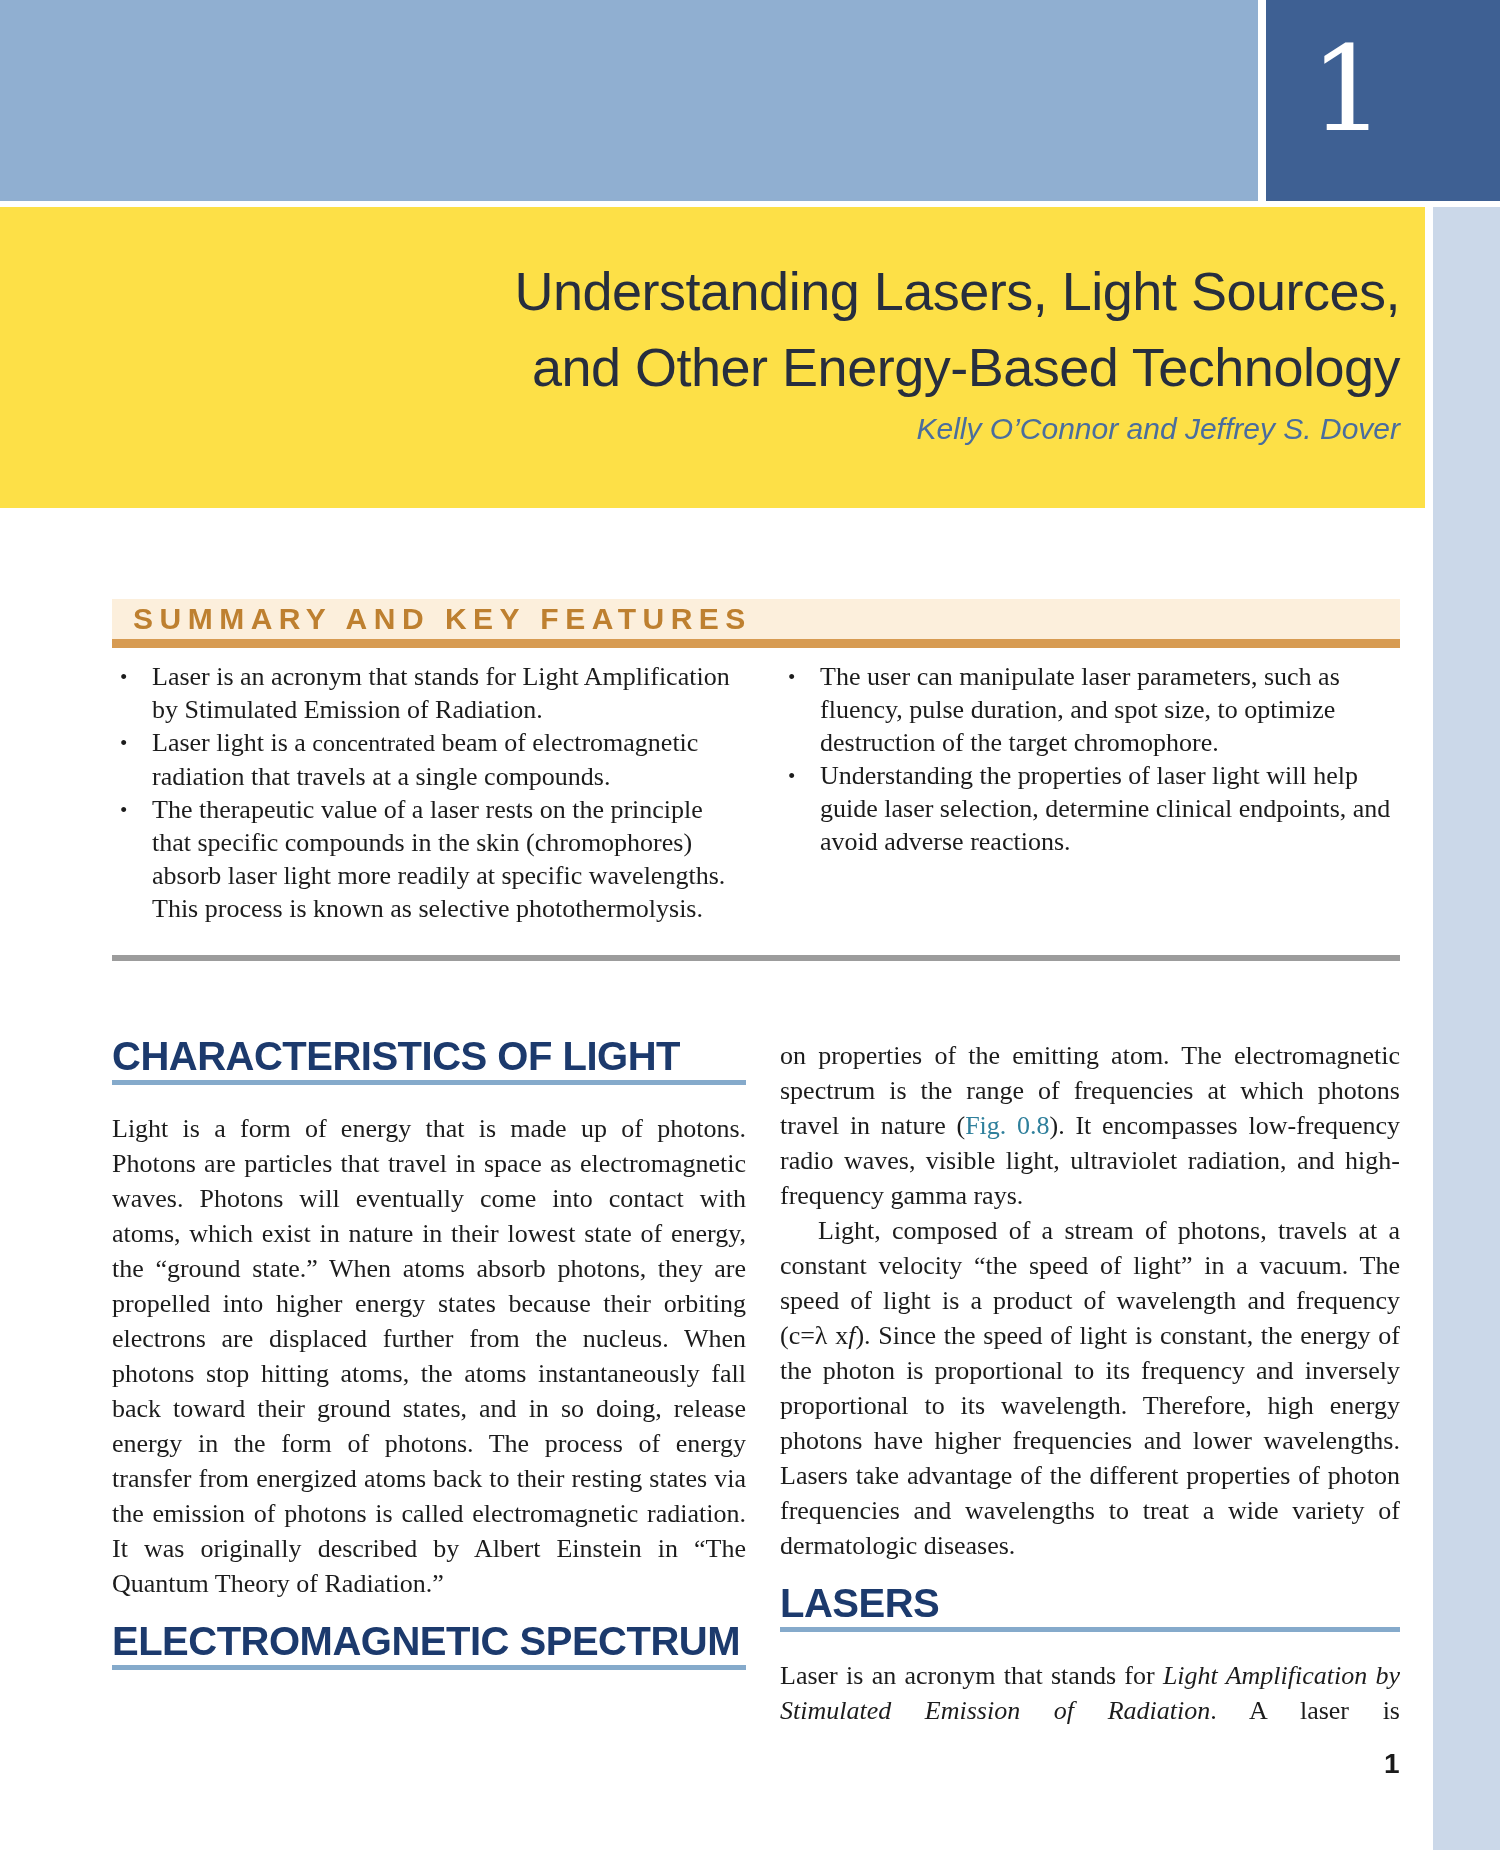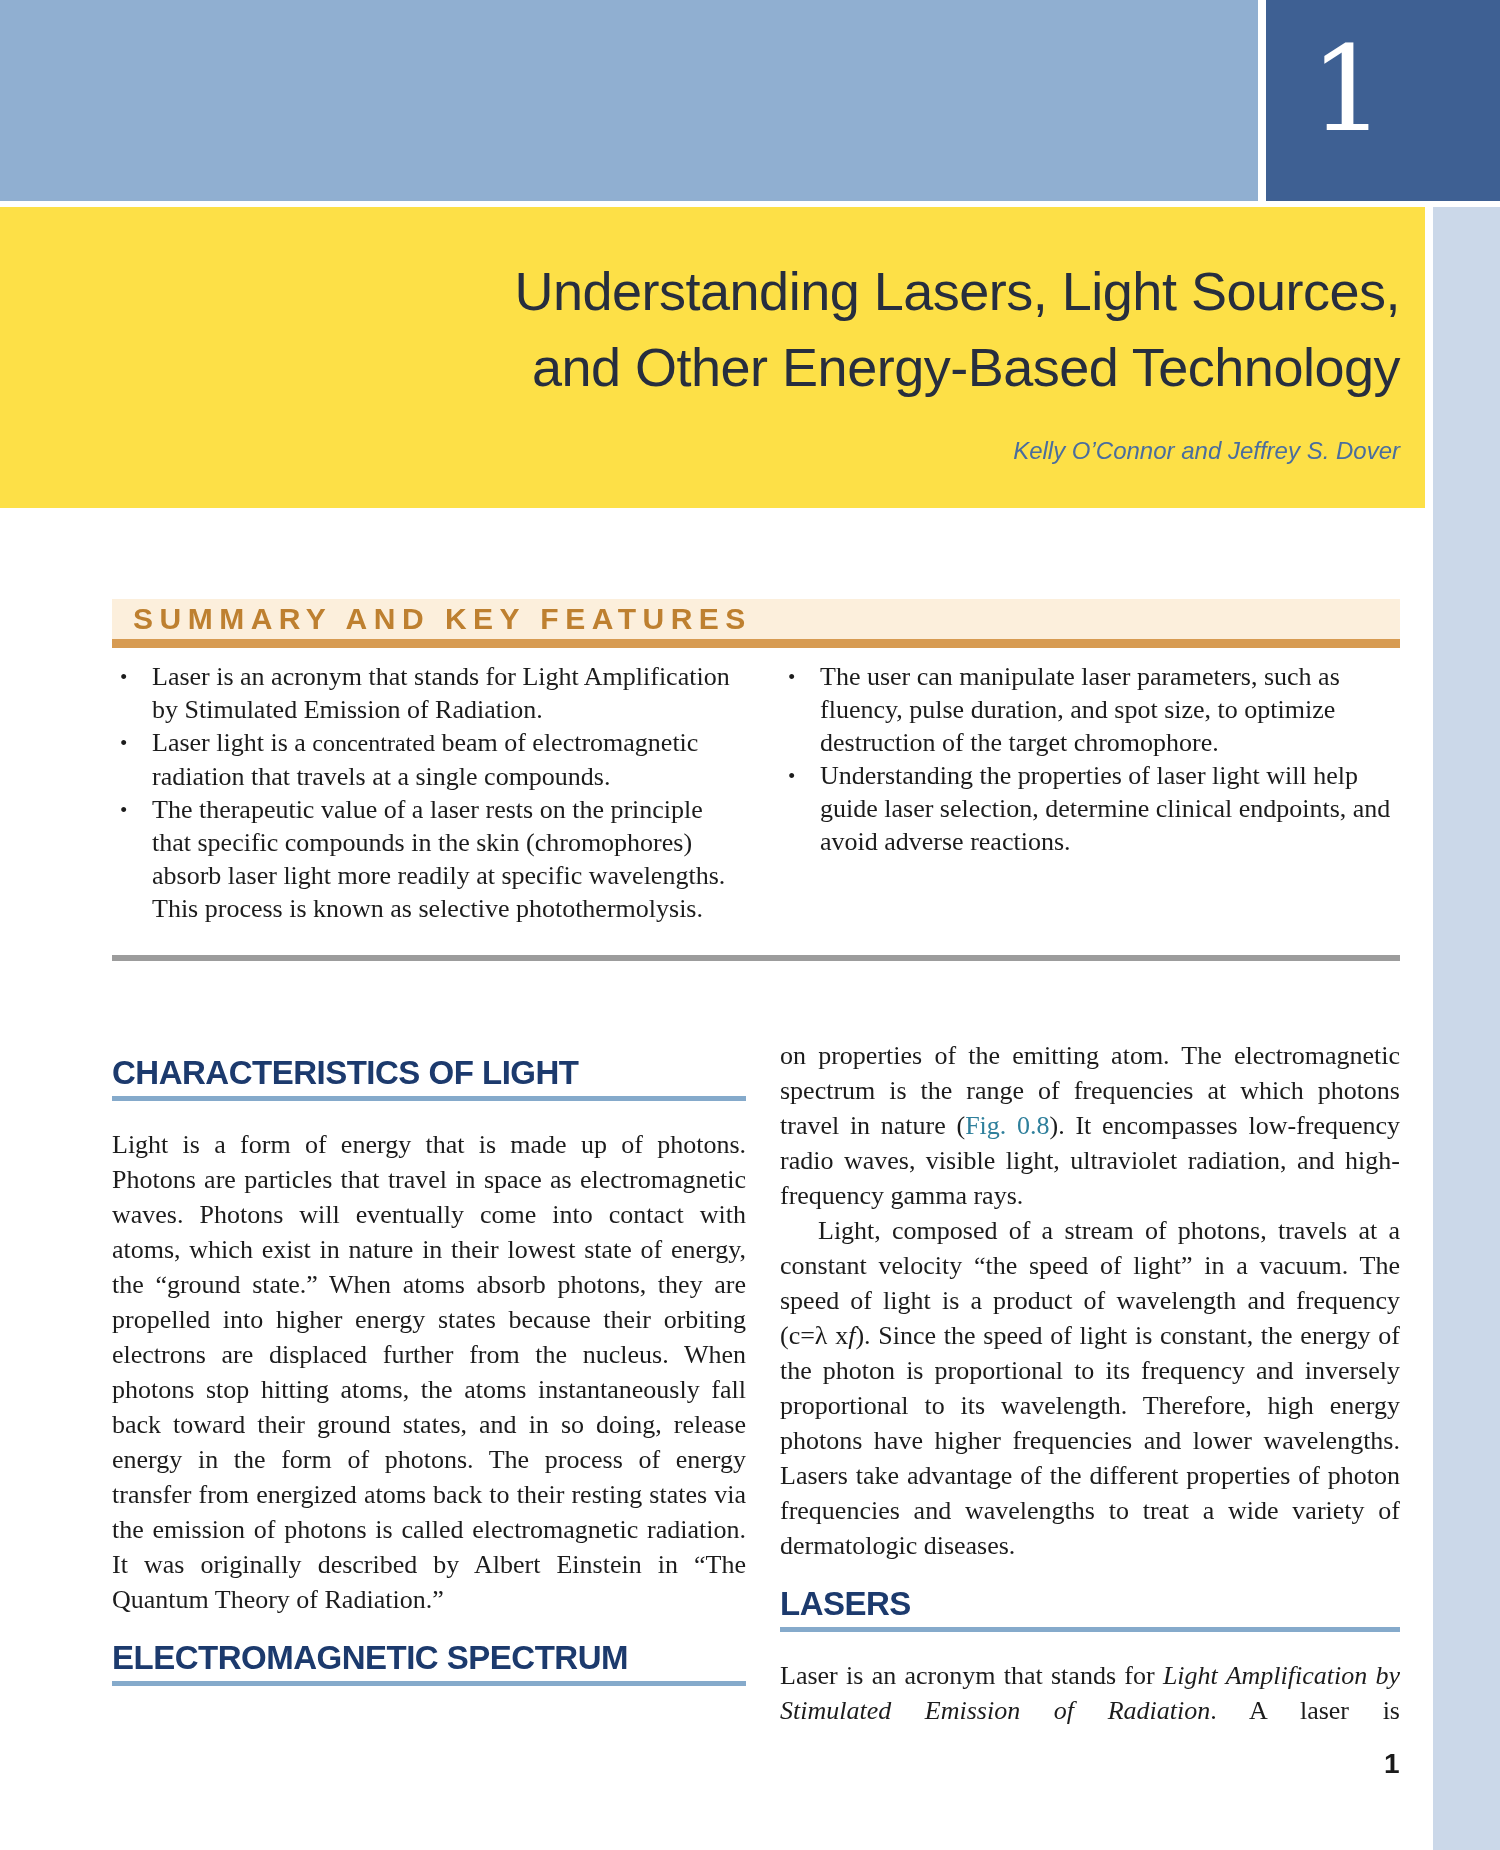--- a/index.html
+++ b/index.html
@@ -10,22 +10,22 @@
   .top-band{position:absolute;left:0;top:0;width:1258px;height:201px;background:#90AFD1;}
   .chapter-box{position:absolute;left:1266px;top:0;width:234px;height:201px;background:#3E6093;}
   .chapter-num{position:absolute;left:44px;top:30px;color:#ffffff;
                font-family:"DejaVu Serif",serif;font-size:118px;line-height:1;font-weight:400;}
 
   
   .title-block{position:absolute;left:0;top:207px;width:1425px;height:301px;background:#fde047;
                box-sizing:border-box;padding:46px 25px 0 0;text-align:right;}
   .title-line{font-family:"Liberation Sans",sans-serif;font-size:54px;line-height:76px;
               color:#272E3E;letter-spacing:-0.5px;}
-  .authors{margin-top:32px;font-family:"Liberation Sans",sans-serif;font-style:italic;
-           font-size:24px;color:#4A6D9E;}
+  .authors{margin-top:7px;font-family:"Liberation Sans",sans-serif;font-style:italic;
+           font-size:30px;color:#4A6D9E;}
 
   
   .right-strip{position:absolute;left:1433px;top:207px;width:67px;height:1643px;background:#CBD8E9;}
 
   
   .summary{position:absolute;left:112px;top:599px;width:1288px;}
   .summary-header{height:40px;line-height:40px;background:#FCEFDC;padding-left:21px;
                   font-family:"Liberation Sans",sans-serif;font-weight:bold;font-size:30px;
                   letter-spacing:6.5px;color:#BE8030;}
   .summary-bar{height:9px;background:#D79B52;}
@@ -37,22 +37,22 @@
   .bullet-marker{position:absolute;left:8px;top:1px;font-size:21px;color:#1c1c1c;}
   .seg-sans{font-family:Liberation Serif, serif;font-size:24px;}
 
   
   .divider{position:absolute;left:112px;top:955px;width:1288px;height:6px;background:#9C9C9C;}
 
   
   .columns{position:absolute;left:112px;top:1038px;width:1288px;display:flex;gap:34px;}
   .col-l{width:634px;}
   .col-r{width:620px;}
-  h2{margin:16px 0 26px 0;padding-bottom:5px;border-bottom:5px solid #85AACB;
-     font-family:"Liberation Sans",sans-serif;font-weight:bold;font-size:33px;line-height:37px;
+  h2{margin:0 0 26px 0;padding-bottom:5px;border-bottom:5px solid #85AACB;
+     font-family:"Liberation Sans",sans-serif;font-weight:bold;font-size:40px;line-height:37px;
      color:#1C3A6D;letter-spacing:-0.5px;}
   h2.mt{margin-top:22px;}
   .col p{margin:0;font-size:26px;line-height:35px;text-align:justify;}
   .col p.indent{text-indent:38px;}
   .col p.last-just{text-align-last:justify;}
   .seg-fig{color:#2E7F9B;}
   .seg-italic{font-style:italic;}
 
   
   .page-number{position:absolute;left:1384px;top:1748px;font-family:"Liberation Sans",sans-serif;

